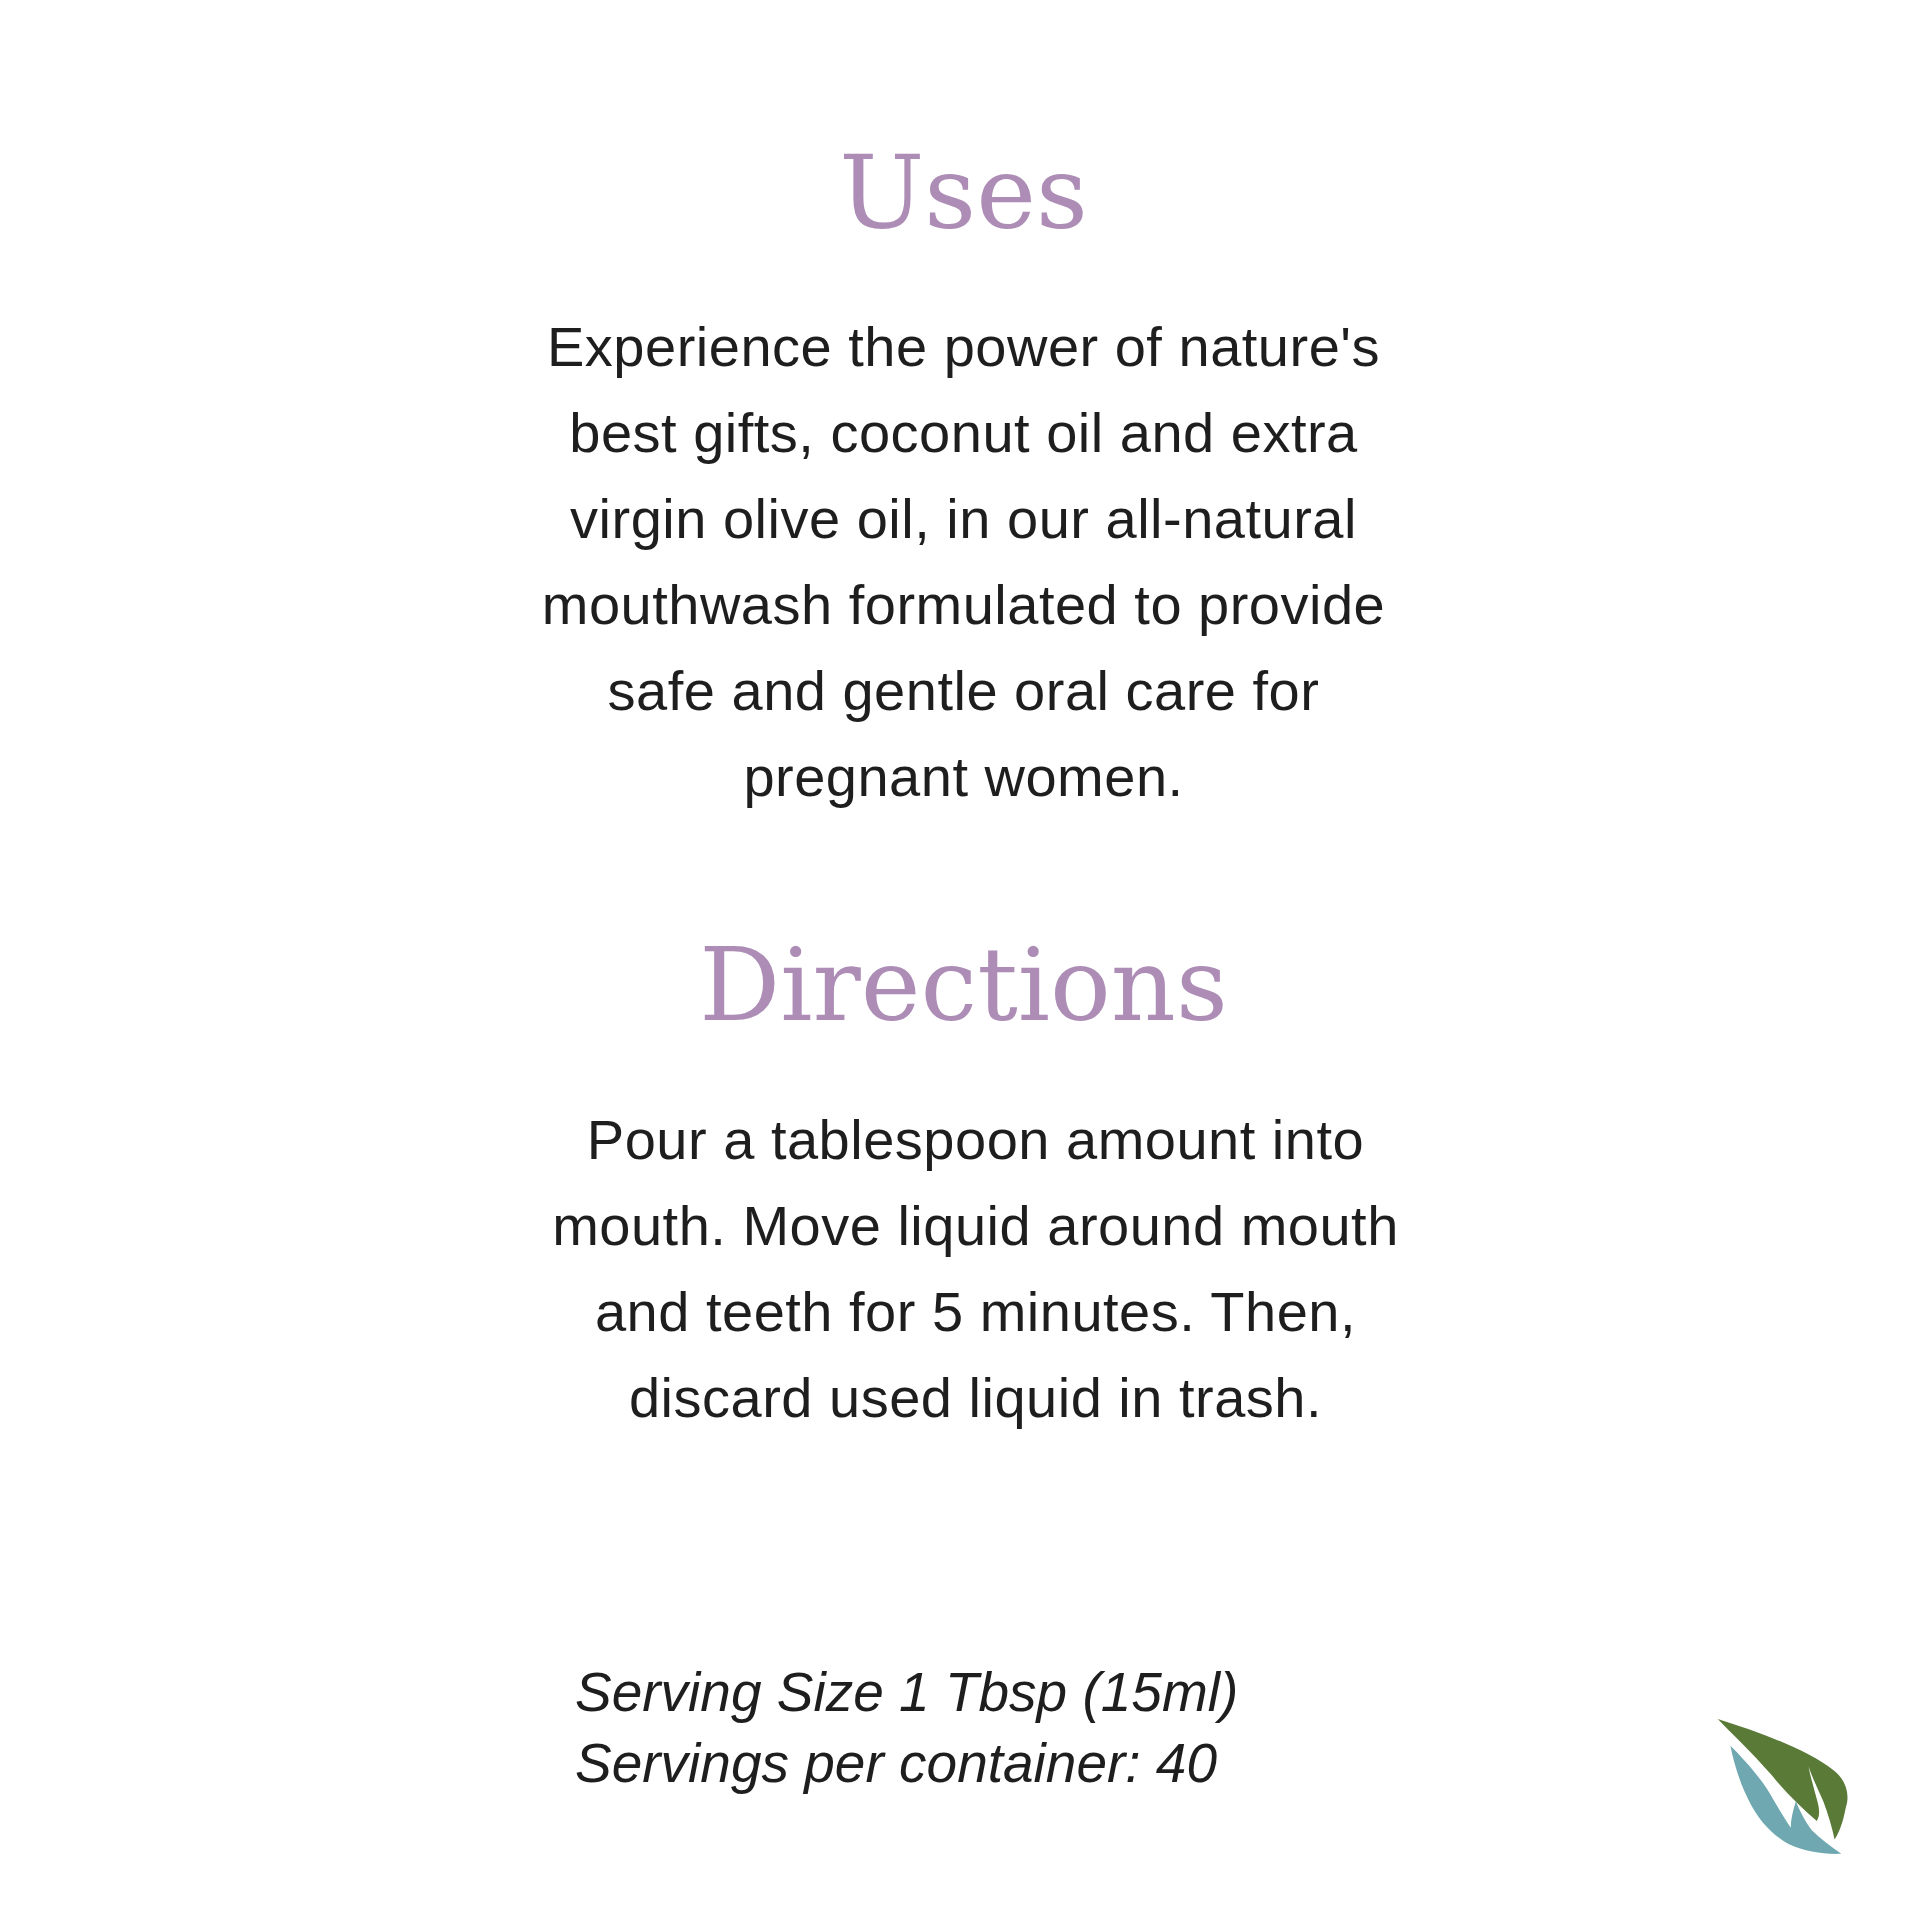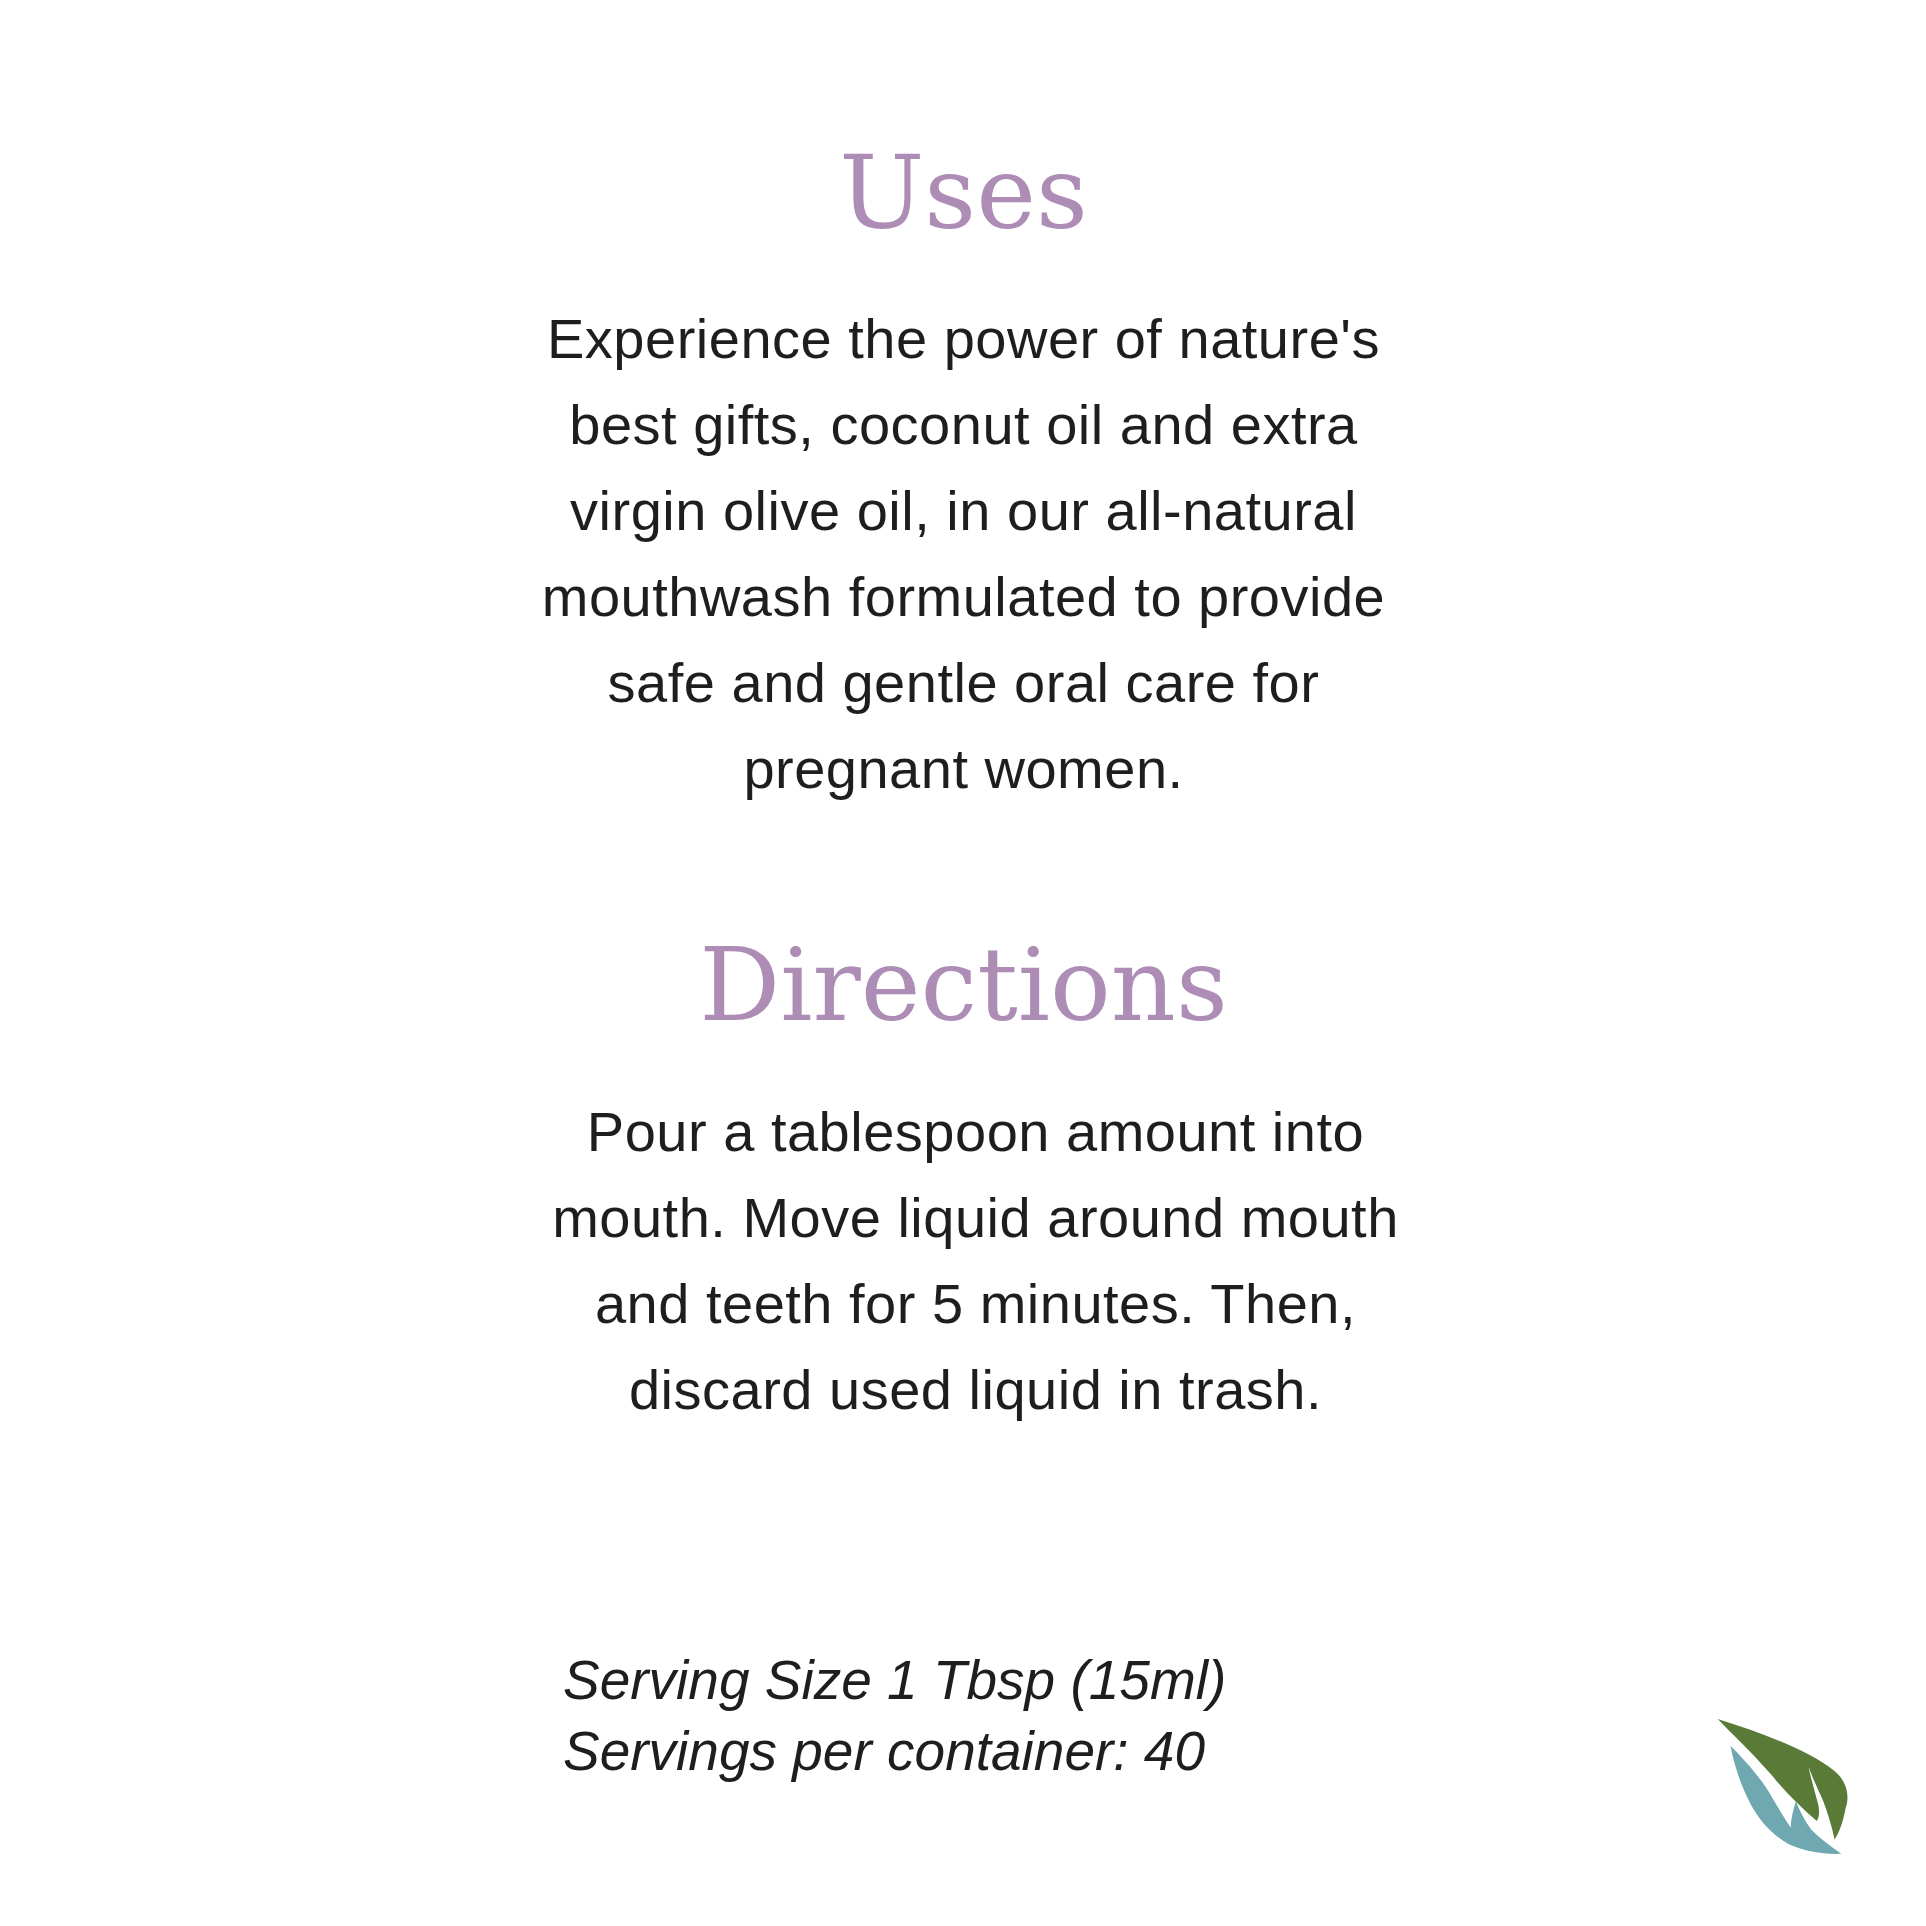--- a/index.html
+++ b/index.html
@@ -27,37 +27,37 @@
     line-height: 1.0;
     color: #ad8db6;
     letter-spacing: 0px;
   }
   .uses-heading { top: 143px; }
   .directions-heading { top: 935px; }
   .body-text {
     position: absolute;
     left: 0;
     right: 0;
-    margin: 4px;
+    margin: 12px;
     text-align: center;
     white-space: pre-line;
     font-family: "Liberation Sans", sans-serif;
     font-weight: 400;
     font-size: 56px;
     line-height: 86px;
     color: #1e1e1e;
     letter-spacing: 0.5px;
   }
   .uses-body { top: 292px; }
   .directions-body { top: 1085px; padding-left: 24px; }
   .serving-info {
     position: absolute;
     left: 559px;
     top: 1641px;
-    margin: 4px;
+    margin: 16px;
     text-align: left;
     font-family: "Liberation Sans", sans-serif;
     font-style: italic;
     font-weight: 400;
     font-size: 55px;
     line-height: 71px;
     color: #1e1e1e;
   }
   .logo {
     position: absolute;

